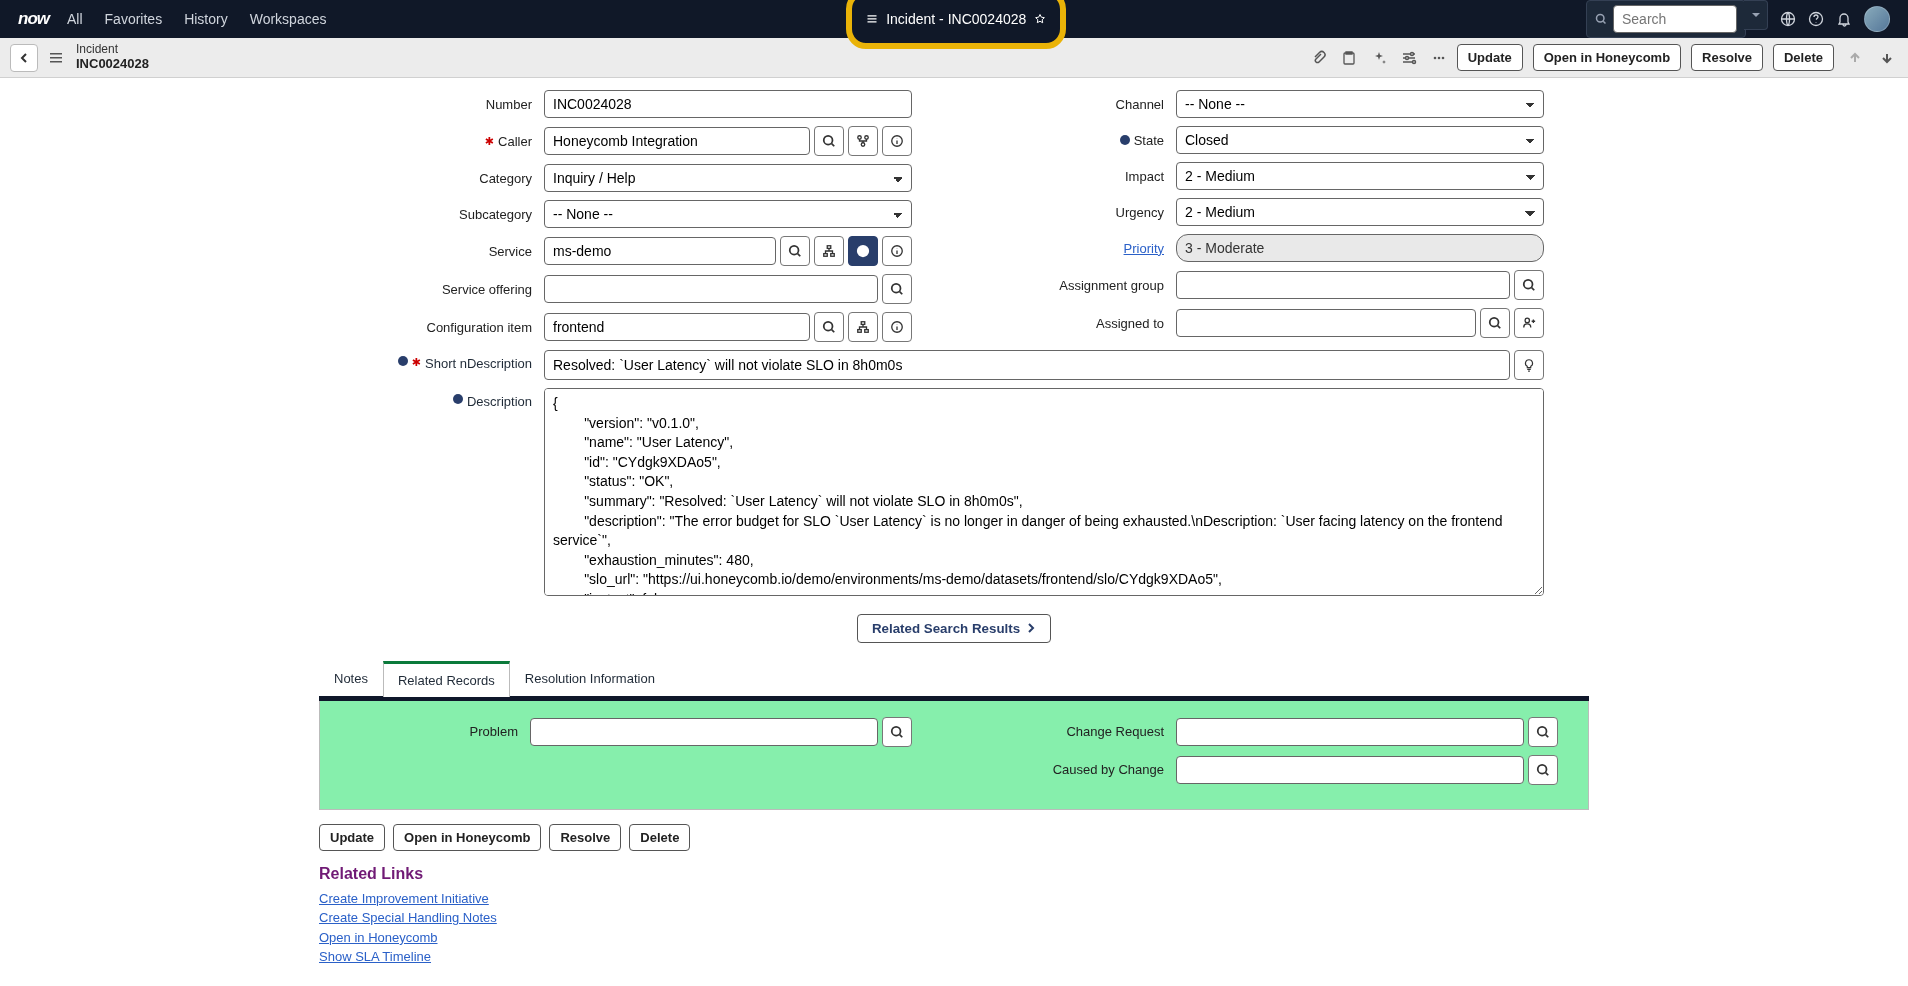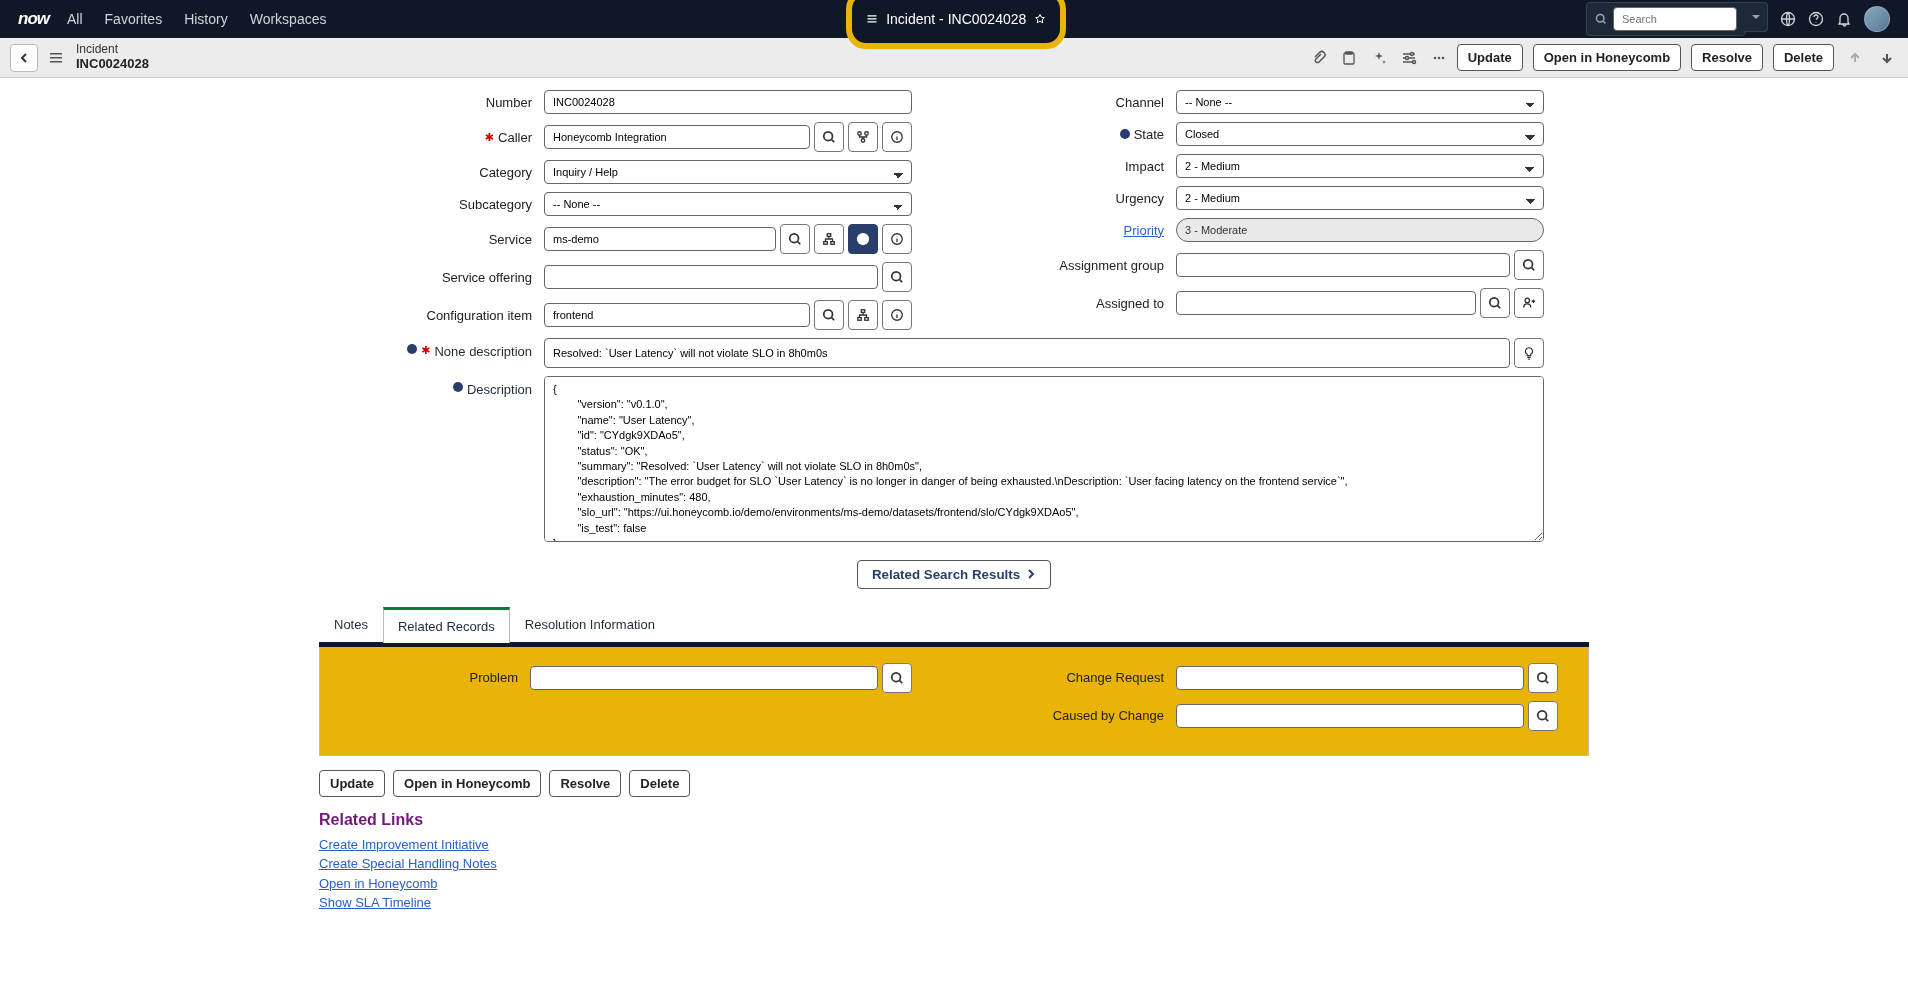--- a/index.html
+++ b/index.html
@@ -32,21 +32,21 @@
 .toolicons span { cursor: pointer; }
 .btn { border: 1px solid #555; background: #fff; border-radius: 4px; padding: 5px 10px; font-size: 13px; cursor: pointer; font-weight: 600; color: #222; }
 .arrowbtn { color: #888; cursor: pointer; padding: 0 4px; }
 
 
 .form-area { padding: 12px 0 20px; background: #fff; }
 .form-grid { max-width: 1280px; margin: 0 auto; display: grid; grid-template-columns: 1fr 1fr; gap: 0 84px; padding: 0 50px; }
 .form-row { display: flex; align-items: center; margin-bottom: 8px; }
 .form-row label { width: 180px; text-align: right; padding-right: 12px; font-size: 13px; color: #222; display: flex; align-items: center; justify-content: flex-end; gap: 4px; }
 .form-row .ctrl { flex: 1; display: flex; gap: 4px; align-items: center; }
-input[type=text], select, textarea { border: 1px solid #666; border-radius: 4px; padding: 5px 8px; font-size: 11px; width: 100%; background: #fff; font-family: inherit; }
+input[type=text], select, textarea { border: 1px solid #666; border-radius: 4px; padding: 5px 8px; font-size: 14px; width: 100%; background: #fff; font-family: inherit; }
 input[readonly], .readonly { background: #e9e9e9; color: #333; border-radius: 12px; }
 select { appearance: none; background-image: linear-gradient(45deg,transparent 50%,#333 50%),linear-gradient(135deg,#333 50%,transparent 50%); background-position: calc(100% - 13px) 12px, calc(100% - 8px) 12px; background-size: 5px 5px; background-repeat: no-repeat; padding-right: 24px; }
 .iconbtn { width: 30px; height: 30px; border: 1px solid #777; border-radius: 4px; background: #fff; display: flex; align-items: center; justify-content: center; cursor: pointer; flex-shrink: 0; }
 .iconbtn.dark { background: #293e6b; color: #fff; border-color: #293e6b; }
 .req { color: #c00; font-size: 11px; }
 .changed { width: 10px; height: 10px; background: #293e6b; border-radius: 50%; display: inline-block; flex-shrink: 0; }
 .link { color: #2a60c8; text-decoration: underline; cursor: pointer; }
 
 .full-row { grid-column: 1 / -1; display: flex; margin-bottom: 8px; }
 .full-row label { width: 180px; text-align: right; padding-right: 12px; font-size: 13px; display: flex; align-items: flex-start; justify-content: flex-end; gap: 4px; padding-top: 6px; }
@@ -54,21 +54,21 @@
 textarea { resize: vertical; line-height: 1.4; }
 
 .related-search { text-align: center; margin: 10px 0 18px; }
 .related-search button { border: 1px solid #555; background: #fff; border-radius: 4px; padding: 6px 14px; font-weight: 600; color: #293e6b; cursor: pointer; display: inline-flex; align-items: center; gap: 6px; }
 
 
 .tabs-wrap { max-width: 1390px; margin: 0 auto; padding: 0 60px; }
 .tabs { display: flex; border-bottom: 5px solid #0f172a; }
 .tab { padding: 9px 14px; font-size: 13px; cursor: pointer; border: 1px solid transparent; border-bottom: none; position: relative; }
 .tab.active { border-color: #bbb; background: #fff; border-top: 3px solid #0b7a3b; margin-bottom: -1px; font-weight: 500; }
-.tabpanel { border: 1px solid #bbb; border-top: none; padding: 16px 30px; background: #eab308; }
+.tabpanel { border: 1px solid #bbb; border-top: none; padding: 16px 30px; background: #86efac; }
 
 .bottom-actions { max-width: 1390px; margin: 0 auto; padding: 14px 60px 0; display: flex; gap: 8px; }
 .related-links { max-width: 1390px; margin: 0 auto; padding: 14px 60px 20px; }
 .related-links h3 { font-size: 16px; font-weight: 600; margin-bottom: 6px; color: #701a75; }
 .related-links a { display: block; color: #2a60c8; text-decoration: underline; font-size: 13px; line-height: 1.5; cursor: pointer; }
 
 svg { display: block; }
 </style>
 </head>
 <body>
@@ -380,21 +380,21 @@
               </svg>
             </div>
         </div>
       </div>
     </div>
 
     <div class="full-row">
       <label>
           <span class="changed"></span>
           <span class="req">✱</span>
-          <span>None description</span>
+          <span>Short nDescription</span>
         </label>
       <div class="ctrl">
         <input type="text" value="Resolved: `User Latency` will not violate SLO in 8h0m0s" style="">
         <div class="iconbtn">
             <svg width="14" height="14" viewBox="0 0 16 16" fill="none" stroke="#333" stroke-width="1.3">
               <path d="M8 2a4 4 0 00-2 7.5V11h4V9.5A4 4 0 008 2zM6 13h4M7 15h2"></path>
             </svg>
           </div>
       </div>
     </div>

